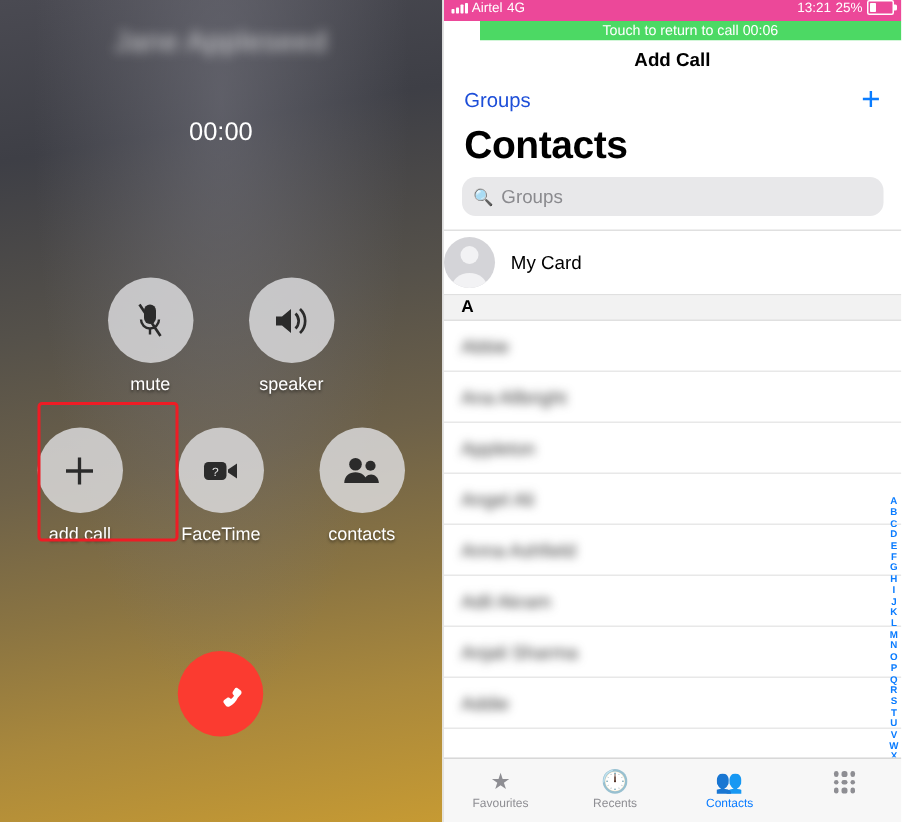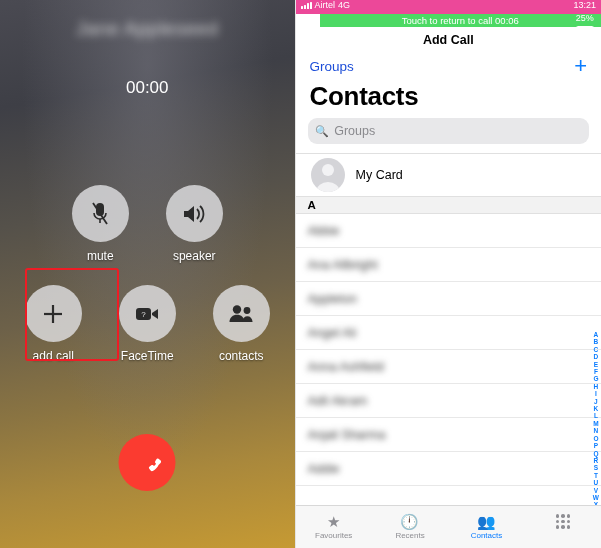--- a/index.html
+++ b/index.html
@@ -86,21 +86,21 @@
   .status-bar{
     height:14px;
     background:#ec4899;
     color:#ffffff;
     font-size:9px;
     display:flex; align-items:flex-start;
     padding:0 5px;
     gap:3px;
   }
   .sb-left{ display:flex; align-items:center; gap:3px; }
-  .sb-right{ margin-left:auto; display:flex; align-items:center; gap:3px;flex-direction:column; }
+  .sb-right{ margin-left:auto; display:flex; align-items:center; gap:3px; }
   .signal{ display:flex; align-items:flex-end; gap:1px; height:8px; }
   .signal i{ width:2px; background:#ffffff; border-radius:0.5px; display:block; }
   .signal i:nth-child(1){height:3px}
   .signal i:nth-child(2){height:4.5px}
   .signal i:nth-child(3){height:6px}
   .signal i:nth-child(4){height:7.5px}
   .battery{
     width:16px; height:7.5px; border:1px solid #ffffff; border-radius:1.5px;
     position:relative;
   }
@@ -139,21 +139,21 @@
   .search-box{
     background:#e8e8ea; border-radius:9px; height:26px;
     display:flex; align-items:center; gap:5px;
     padding:0 8px;
     color:#8a8a8e; font-size:12.5px;
   }
   .search-ico{ font-size:11px; color:#8a8a8e; }
   .list{ position:relative; background:#ffffff; }
   .mycard-row{
     display:flex; align-items:center; gap:11px;
-    padding:7px 15px;
+    padding:7px 0;
     border-top:1px solid #e0e0e0;
     border-bottom:1px solid #e0e0e0;
     height:44px; box-sizing:border-box;
   }
   .avatar{
     width:34px; height:34px; border-radius:50%;
     background:#d4d4d8;
     position:relative; overflow:hidden; flex:none;
   }
   .avatar:before{

